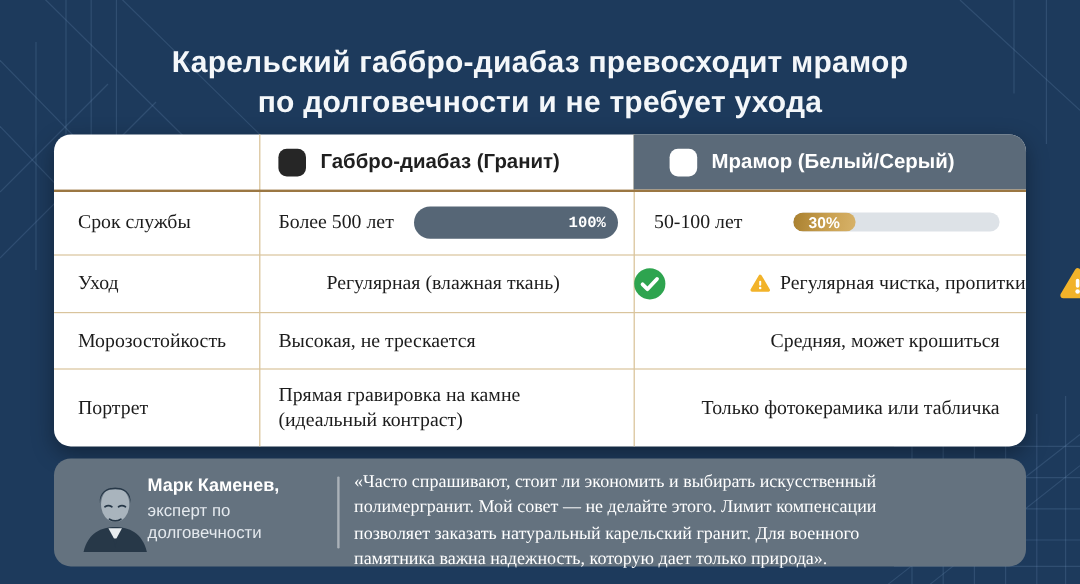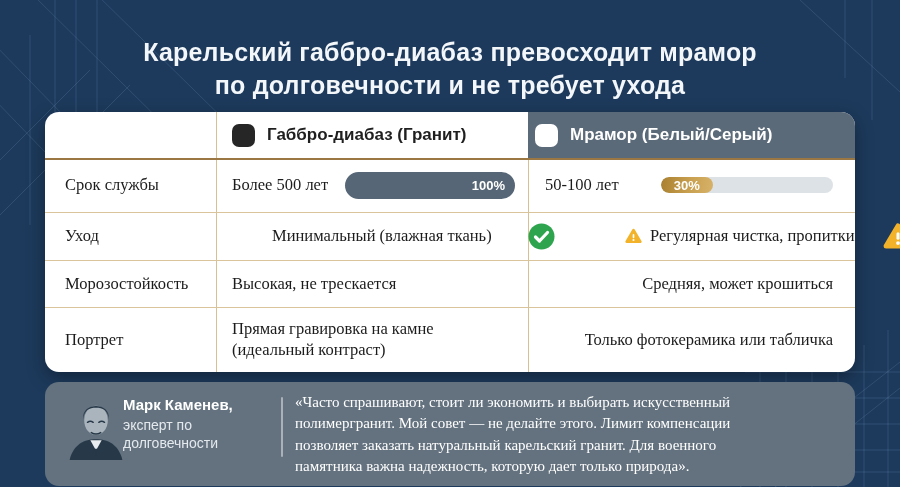--- a/index.html
+++ b/index.html
@@ -51,21 +51,21 @@
     border-radius: 0 14px 0 0;
     z-index: 2;
   }
   .hrow {
     position: absolute; left: 0; top: 0; width: 672px; height: 46px;
     display: grid; grid-template-columns: 171px 312px 327px;
     z-index: 3;
   }
   .hcell { display: flex; align-items: center; gap: 12px; }
   .hcell.granite { padding-left: 16px; color: #1f1f1f; font-weight: 700; font-size: 17px; }
-  .hcell.marble  { padding-left: 7px; color: #ffffff; font-weight: 700; font-size: 17px; }
+  .hcell.marble  { padding-left: 30px; color: #ffffff; font-weight: 700; font-size: 17px; }
   .swatch { width: 23px; height: 23px; border-radius: 7px; flex: 0 0 auto; }
   .swatch.black { background: #262626; }
   .swatch.white { background: #ffffff; }
   .row {
     position: absolute; left: 0; width: 810px;
     display: grid; grid-template-columns: 171px 312px 327px;
     z-index: 3;
     font-family: "Liberation Serif", serif;
     font-size: 16.5px; color: #1c1c1c;
   }
@@ -78,42 +78,42 @@
   .cell.granite { padding-left: 16px; padding-right: 13px; }
   .cell.marble  { padding-left: 17px; padding-right: 22px; justify-content: flex-end; }
   .cell.between { justify-content: space-between; }
   .cell .wrap2 { line-height: 1.25; }
   
   .bar-full {
     width: 170px; height: 27px; border-radius: 14px;
     background: #566676;
     display: flex; align-items: center; justify-content: flex-end;
     padding-right: 10px; flex: 0 0 auto;
-    font-family: Liberation Sans, sans-serif;
+    font-family: Liberation Mono, monospace;
     font-weight: 700; font-size: 13px; color: #ffffff;
   }
   .bar-track {
     width: 172px; height: 16px; border-radius: 14px;
     background: #dde2e7; overflow: hidden; flex: 0 0 auto;
     display: flex; align-items: stretch;
   }
   .bar-fill {
     height: 100%; border-radius: 14px;
     background: linear-gradient(100deg, #a9802f 0%, #c9a050 55%, #d7b269 100%);
     display: flex; align-items: center; justify-content: center;
     font-family: "Liberation Sans", sans-serif;
     font-weight: 700; font-size: 13px; color: #ffffff;
   }
   .icon { flex: 0 0 auto; display: inline-flex; }
   .warn-small { margin-right: 8px; }
   .warn-big { margin-left: auto; }
   
   .quote-panel {
     position: absolute; left: 45px; top: 382px;
-    width: 810px; height: 104px;
+    width: 810px; height: 90px;
     background: #64727f;
     border-radius: 14px;
   }
   .avatar { position: absolute; left: 22px; top: 12px; width: 58px; height: 66px; }
   .expert-id { position: absolute; left: 78px; top: 14px; width: 150px; color: #ffffff; }
   .expert-name { font-weight: 700; font-size: 15px; margin-bottom: 3px; }
   .expert-role { font-size: 14px; line-height: 1.3; color: #e4e9ee; }
   .q-divider {
     position: absolute; left: 236px; top: 15px; height: 60px; width: 2px;
     background: rgba(255,255,255,0.45); border-radius: 1px;
@@ -201,21 +201,21 @@
         <span class="bar-fill" style="width: 30%;">
           <span>30%</span>
         </span>
       </span>
     </div>
   </div>
 
   <div class="row r2">
     <div class="cell lbl">Уход</div>
     <div class="cell granite between">
-      <span>Минимальный (влажная ткань)</span>
+      <span>Регулярная (влажная ткань)</span>
       <span class="icon">
         <svg width="27" height="27" viewBox="0 0 27 27">
           <circle cx="13.5" cy="13.5" r="13" fill="#2ea44f"></circle>
           <path d="M7.5 14 l4 4 L19.5 9.5" stroke="#ffffff" stroke-width="3.2" fill="none" stroke-linecap="round" stroke-linejoin="round"></path>
         </svg>
       </span>
     </div>
     <div class="cell marble">
       <span class="icon warn-small">
         <svg width="17" height="16" viewBox="0 0 24 22">

